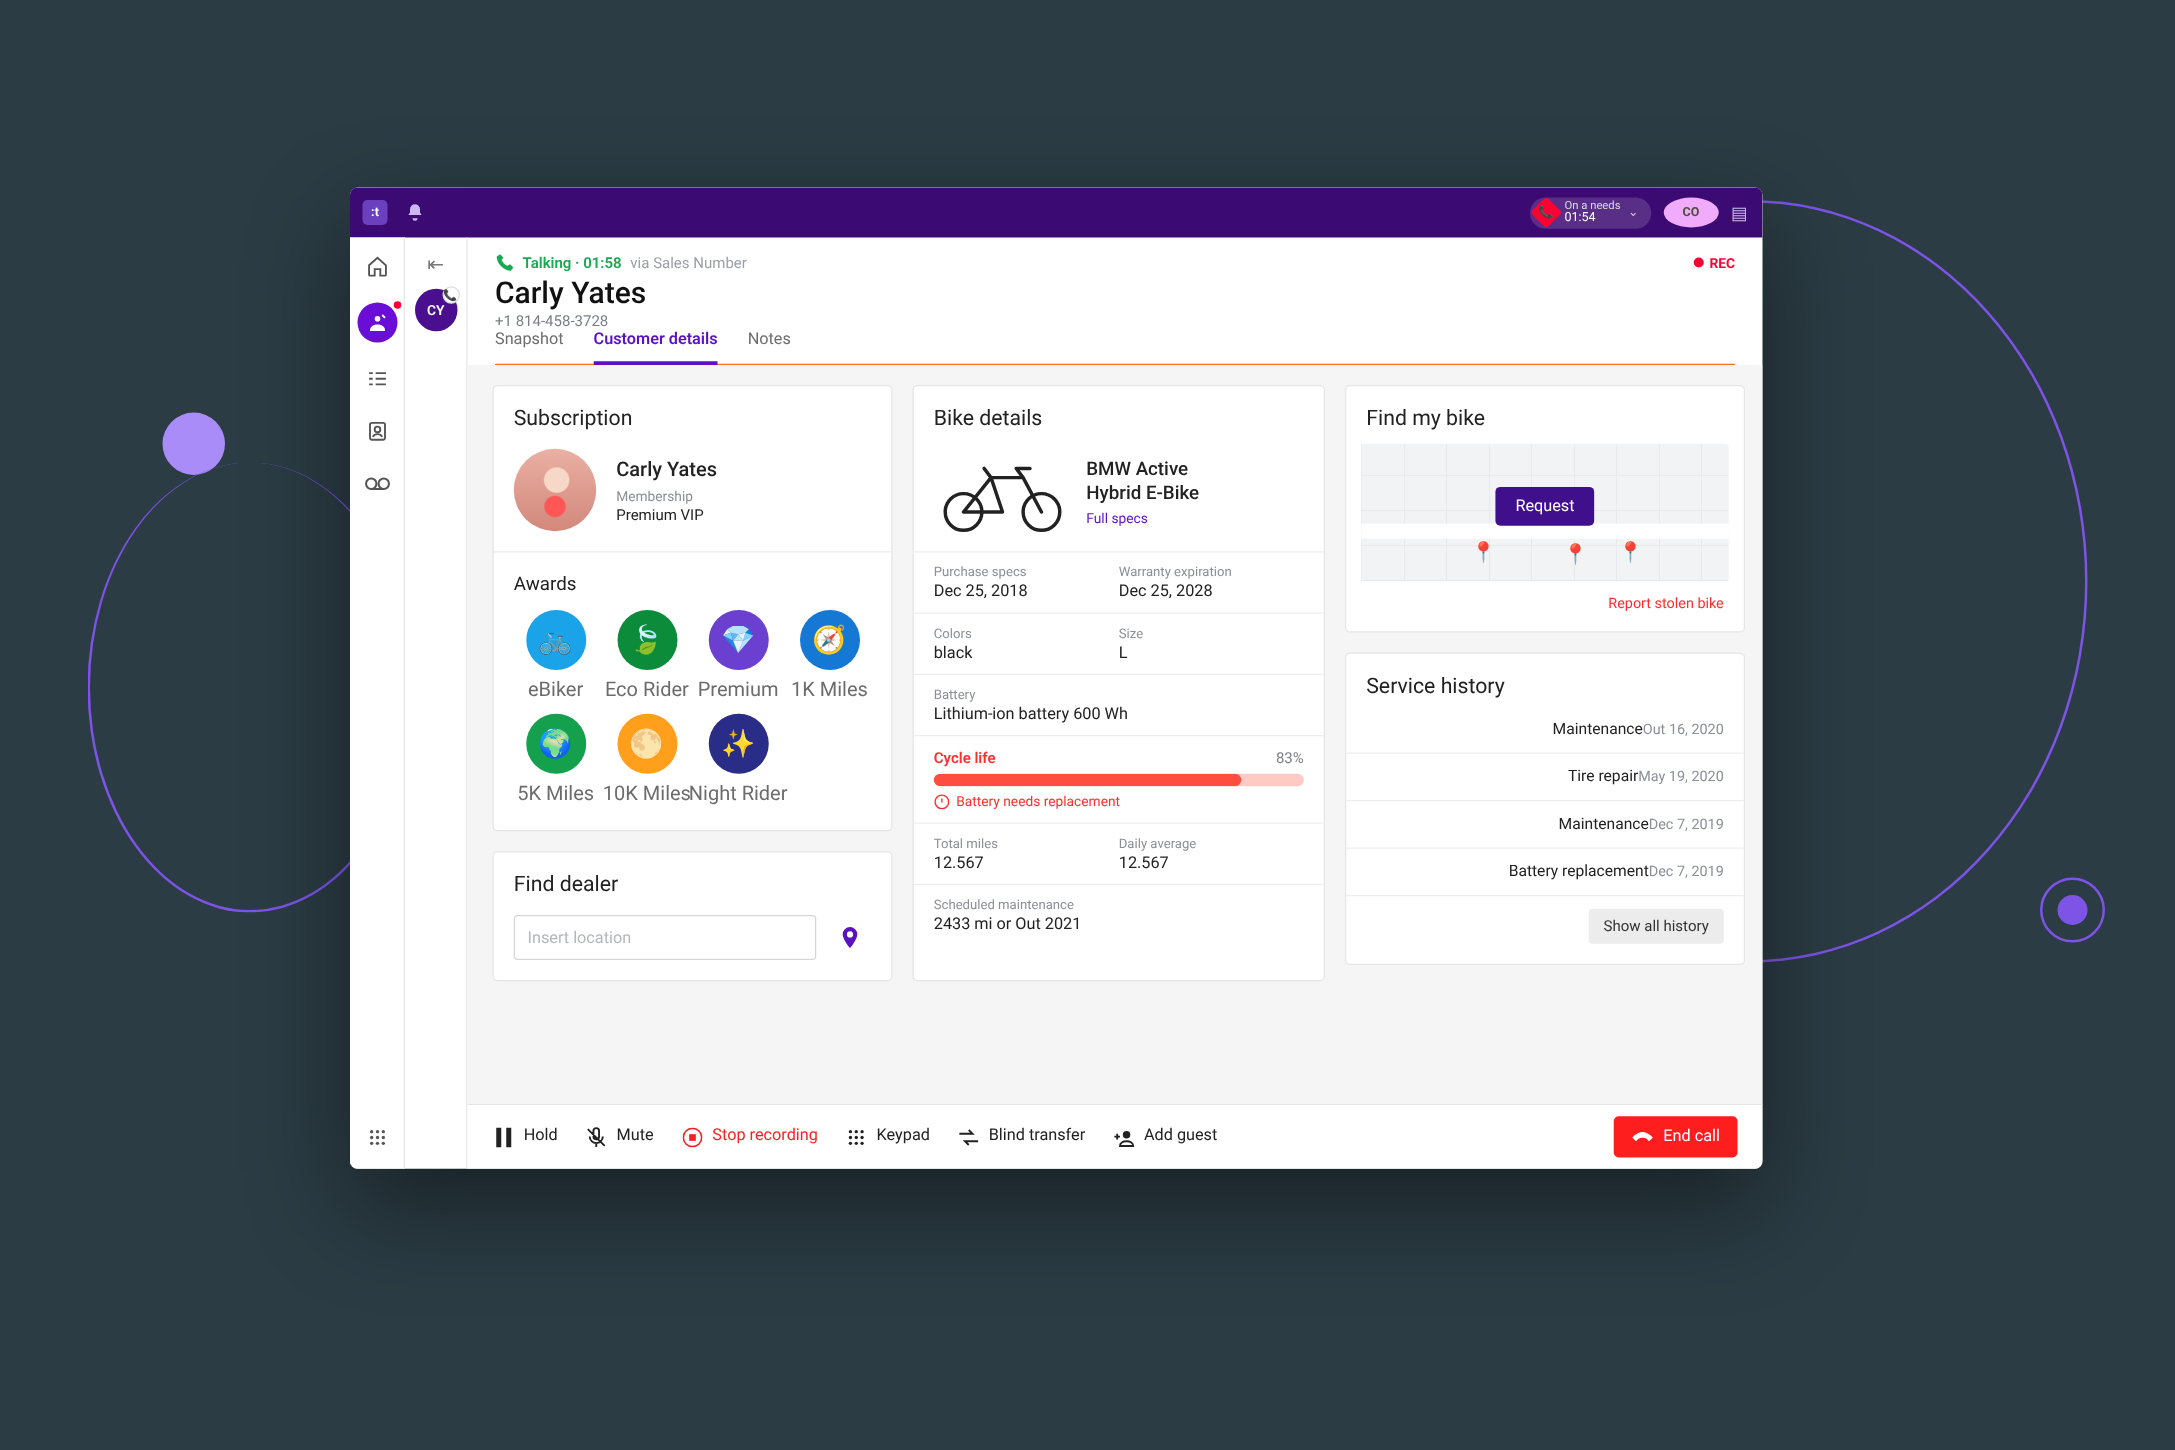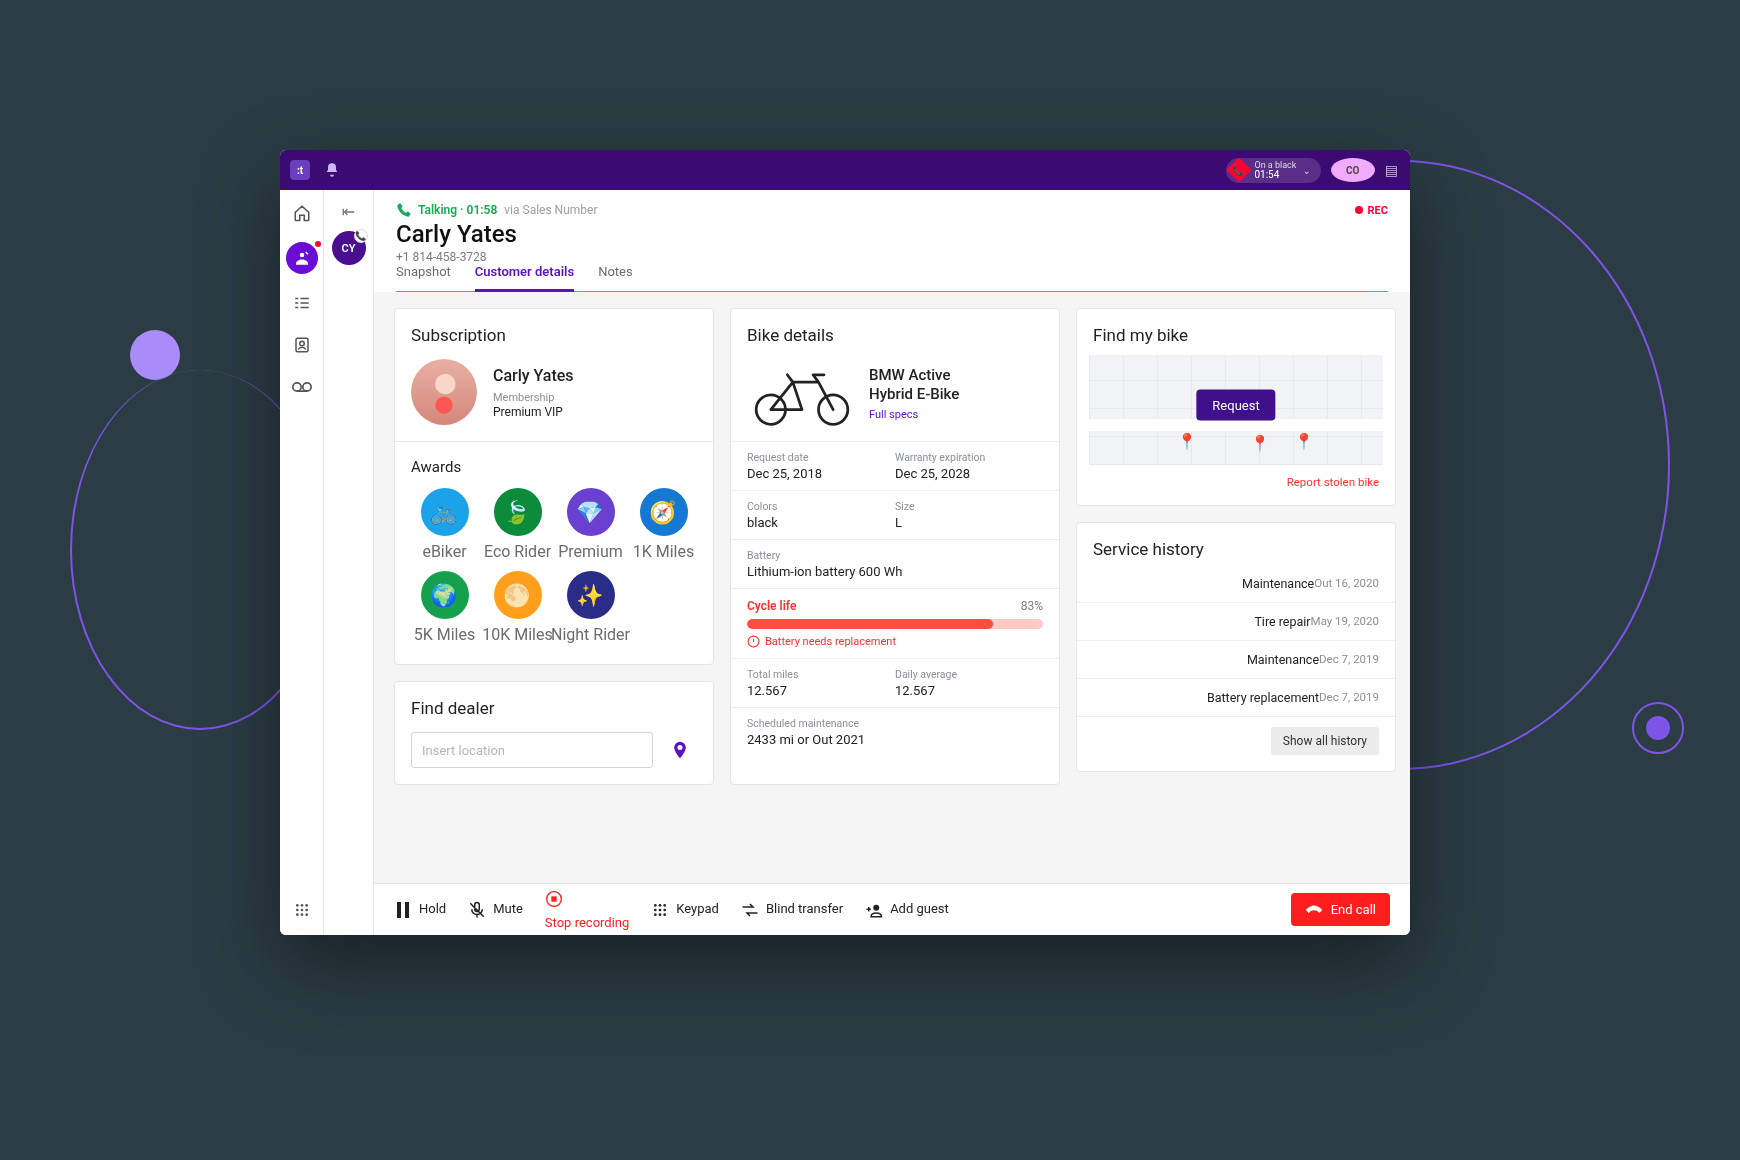--- a/index.html
+++ b/index.html
@@ -112,21 +112,21 @@
   .sh-list{ margin:-8px -16px 0;}
   .sh-item{display:flex;justify-content:flex-end;padding:11px 16px;border-bottom:1px solid #eee;font-size:12.5px;}
   .sh-item .nm{color:#222;}
   .sh-item .dt{color:#8a8f98;font-size:11.5px;}
   .sh-foot{ text-align:right; margin-top:10px;}
   .sh-foot button{background:#ececec;border:none;border-radius:3px;padding:7px 12px;font-size:12px;color:#333;}
   
   .footer{ height:52px;border-top:1px solid #e6e6e6;background:#fff;display:flex;align-items:center;padding:0 20px;gap:22px;font-size:13px;color:#222;}
   .fbtn{display:flex;align-items:flex-start;gap:7px;cursor:pointer;}
   .fbtn .ico{width:18px;height:18px;display:flex;align-items:center;justify-content:center;}
-  .fbtn.red{color:#ff1e1e;flex-direction:column;}
+  .fbtn.red{color:#ff1e1e;}
   .end-call{margin-left:auto;background:#ff1e1e;color:#fff;border:none;border-radius:4px;padding:9px 14px;font-size:13px;display:flex;align-items:center;gap:8px;font-weight:400;}
   svg{display:block;}
 </style>
 </head>
 <body>
 
 <div class="bg-circle-1">
     <div class="dot"></div>
     <div class="ring"></div>
   </div>
@@ -146,21 +146,21 @@
             <path d="M12 2a6 6 0 0 0-6 6v4l-2 3h16l-2-3V8a6 6 0 0 0-6-6zm0 20a3 3 0 0 0 3-3H9a3 3 0 0 0 3 3z"></path>
           </svg>
       </span>
     </div>
     <div class="tb-right">
       <div class="oncall-pill">
         <div class="diamond">
             <span>📞</span>
           </div>
         <div class="oncall-txt">
-          <span class="l1">On a black</span>
+          <span class="l1">On a needs</span>
           <span class="l2">01:54</span>
         </div>
         <span class="chev">⌄</span>
       </div>
       <div class="avatar-sm">CO</div>
       <span class="pip-icon">▤</span>
     </div>
   </div>
 
   <div class="body">
@@ -316,21 +316,21 @@
                 <path d="M26 52 L50 22 L78 22 L94 52 M50 22 L60 52 L26 52 M78 22 L72 14 L84 14 M50 22 L44 14" fill="none" stroke="#222" stroke-width="3" stroke-linejoin="round" stroke-linecap="round"></path>
               </svg>
               <div>
                 <div class="bike-name"><span>BMW Active</span><br><span>Hybrid E-Bike</span></div>
                 <a class="full-specs">Full specs</a>
               </div>
             </div>
             <div style="height:12px;"></div>
             <div class="spec-row">
                 <div class="spec">
-                  <div class="lbl">Request date</div>
+                  <div class="lbl">Purchase specs</div>
                   <div class="val">Dec 25, 2018</div>
                 </div>
                 <div class="spec">
                   <div class="lbl">Warranty expiration</div>
                   <div class="val">Dec 25, 2028</div>
                 </div>
               </div>
             <div class="spec-row">
                 <div class="spec">
                   <div class="lbl">Colors</div>

